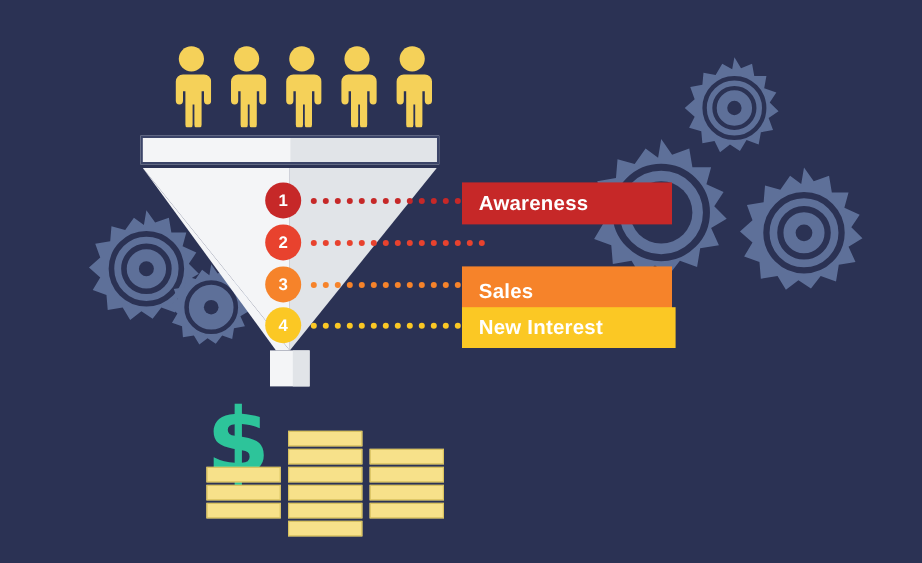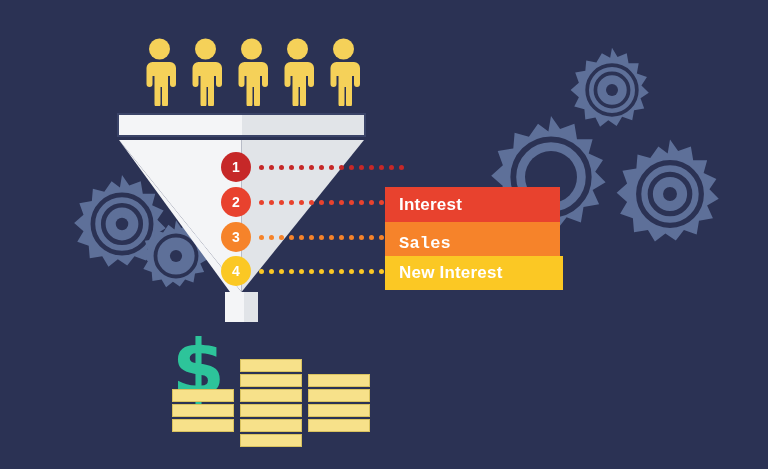--- a/index.html
+++ b/index.html
@@ -246,24 +246,24 @@
       <span class="dot" style="background:#fbc824;"></span>
         <span class="dot" style="background:#fbc824;"></span>
       <span class="dot" style="background:#fbc824;"></span>
         <span class="dot" style="background:#fbc824;"></span>
       <span class="dot" style="background:#fbc824;"></span>
         <span class="dot" style="background:#fbc824;"></span>
       <span class="dot" style="background:#fbc824;"></span>
     </div>
   </div>
 
-  <div class="bar" style="left:385px;top:187px;width:175px;height:35px;background:#e8422e;">
-    <span>Interest</span>
-  </div>
-  <div class="bar" style="left:385px;top:222px;width:175px;height:42px;background:#f6832a;font-family:Liberation Mono, monospace;">
+  <div class="bar" style="left:385px;top:152px;width:175px;height:35px;background:#c62828;">
+    <span>Awareness</span>
+  </div>
+  <div class="bar" style="left:385px;top:222px;width:175px;height:42px;background:#f6832a;">
     <span>Sales</span>
   </div>
   <div class="bar" style="left:385px;top:256px;width:178px;height:34px;background:#fbc824;">
     <span>New Interest</span>
   </div>
 
   <div class="dollar" style="left:172px;top:330px;">$</div>
 
   <div class="coin-stack" style="left:172px;top:387px;">
     <div class="coin" style="width:62px;height:13px;"></div>

